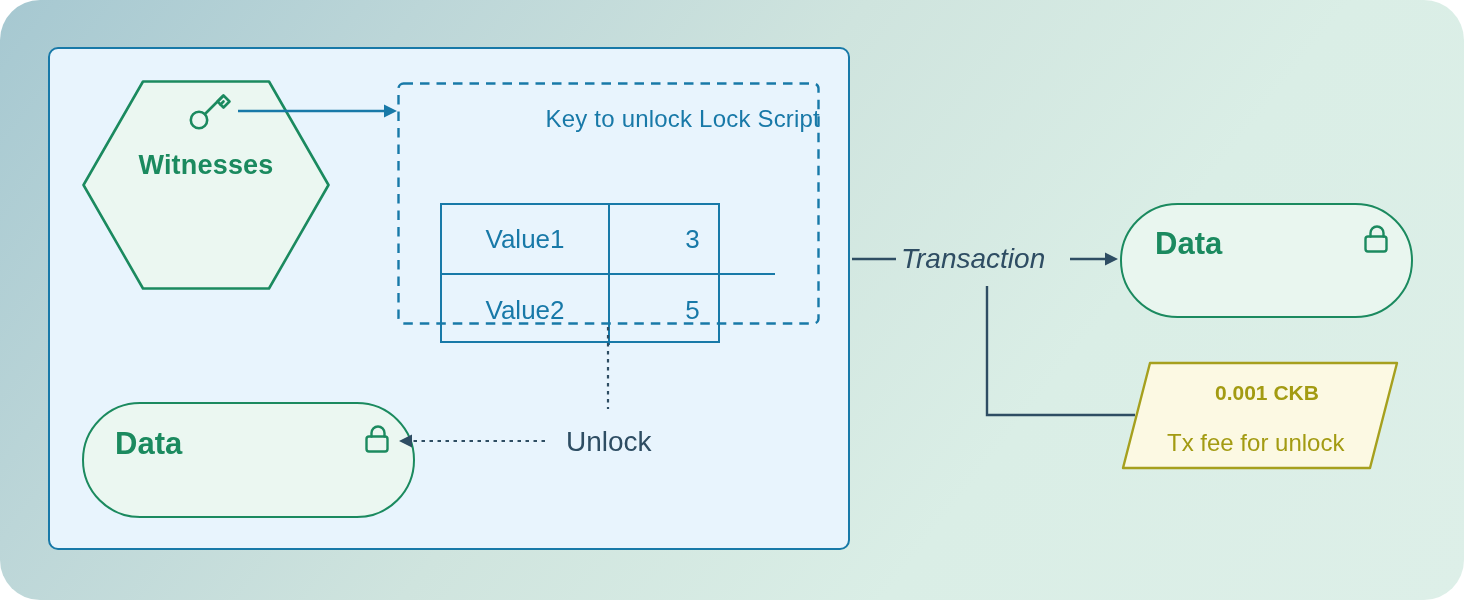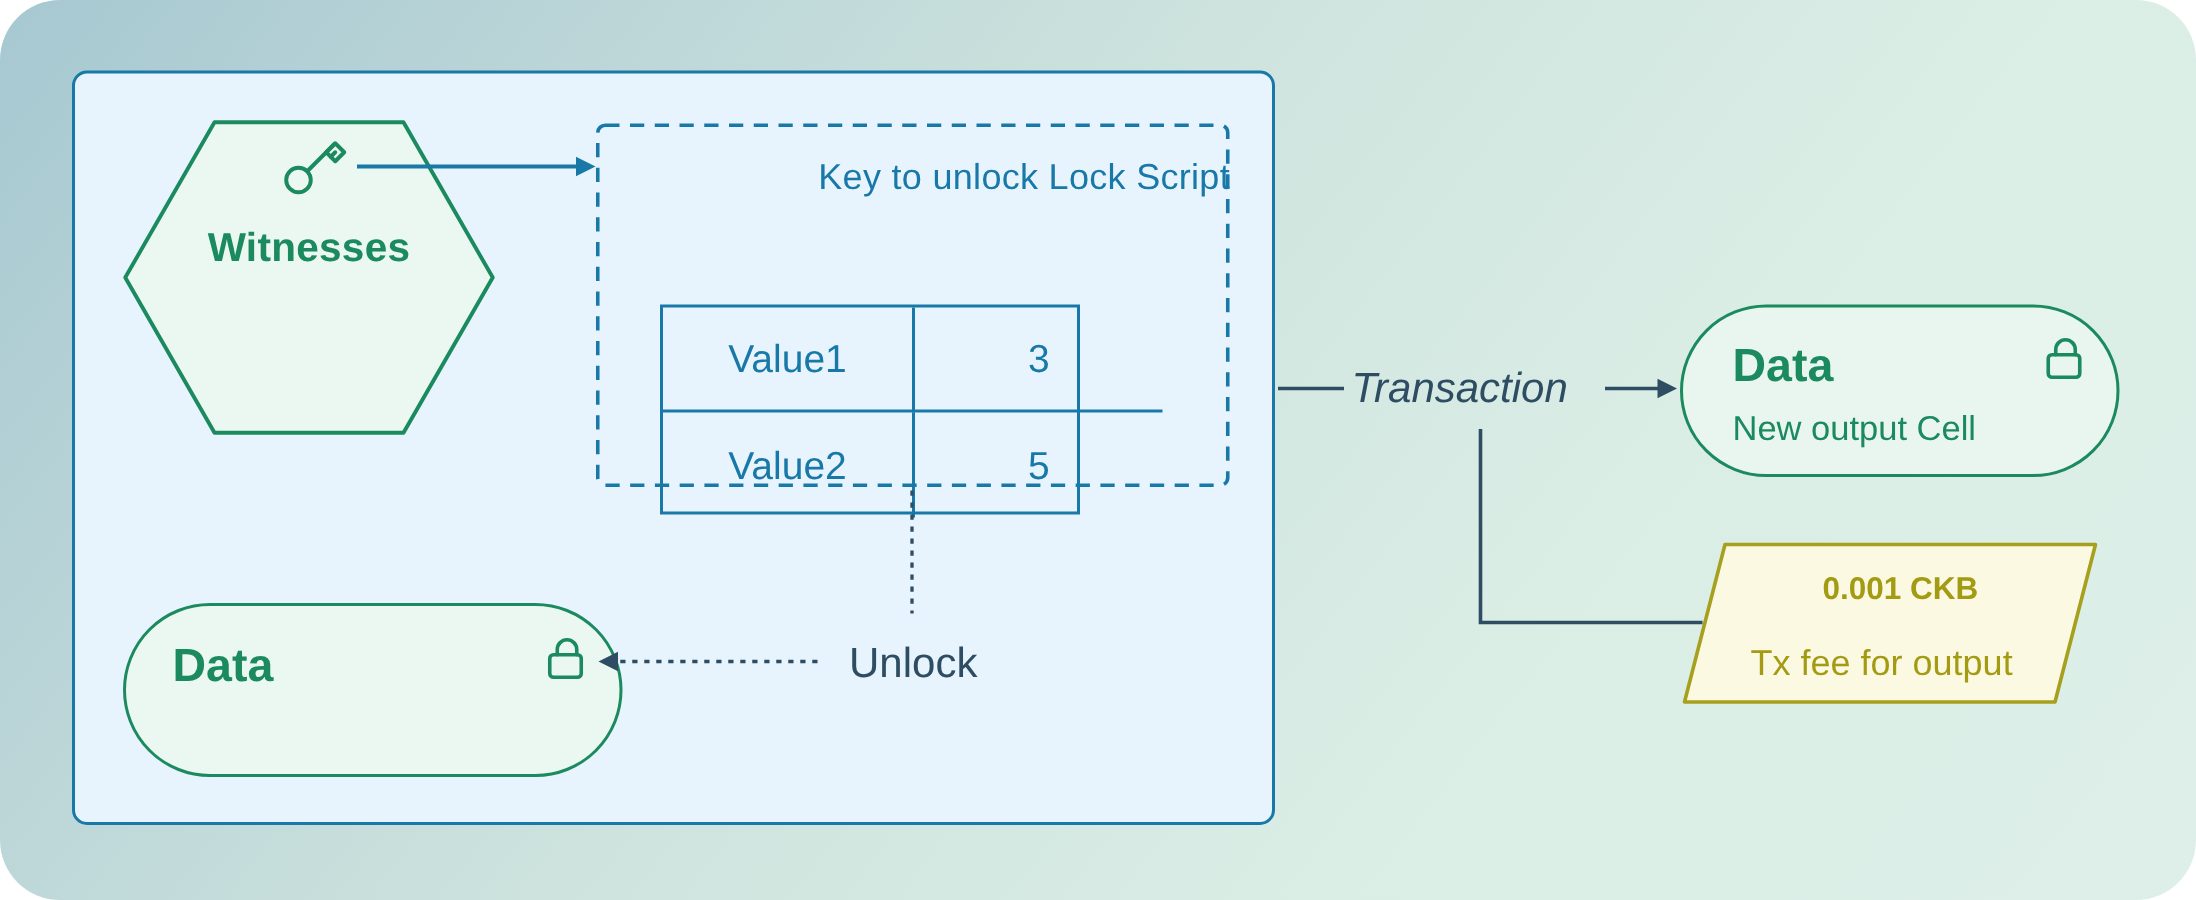--- a/index.html
+++ b/index.html
@@ -115,33 +115,32 @@
   <div class="abs pill-title t-in-title">Data</div>
   <svg class="abs lock-in" viewBox="0 0 30 30">
     <g fill="none" stroke="#1b8a5f" stroke-width="2.4" stroke-linejoin="round" stroke-linecap="round">
       <rect x="3.5" y="12.5" width="21" height="15" rx="2.5"></rect>
       <path d="M8.5,12.5 V9 a6.5,6.5 0 0 1 13,0 V12.5"></path>
     </g>
   </svg>
 
   <div class="abs pill pill-output"></div>
   <div class="abs pill-title t-out-title">Data</div>
-  <div class="abs pill-sub t-out-sub">New output Cell</div>
   <svg class="abs lock-out" viewBox="0 0 30 30">
     <g fill="none" stroke="#1b8a5f" stroke-width="2.4" stroke-linejoin="round" stroke-linecap="round">
       <rect x="3.5" y="12.5" width="21" height="15" rx="2.5"></rect>
       <path d="M8.5,12.5 V9 a6.5,6.5 0 0 1 13,0 V12.5"></path>
     </g>
   </svg>
 
   <svg class="abs fee-shape" viewBox="0 0 286 115">
     <polygon points="32,5 279,5 252,110 5,110" fill="#fcf9e3" stroke="#a6a01e" stroke-width="2.4" stroke-linejoin="round"></polygon>
   </svg>
   <div class="abs fee-amount">0.001 CKB</div>
-  <div class="abs fee-note">Tx fee for output</div>
+  <div class="abs fee-note">Tx fee for unlock</div>
 
   <div class="abs lbl lbl-transaction">Transaction</div>
   <div class="abs lbl lbl-unlock">Unlock</div>
 
   <svg class="abs overlay" viewBox="0 0 1464 600">
 
     <g>
       <path d="M238,111 H385" stroke="#1879a8" stroke-width="2.6" fill="none"></path>
       <polygon points="384,104.5 397,111 384,117.5" fill="#1879a8"></polygon>
     </g>

